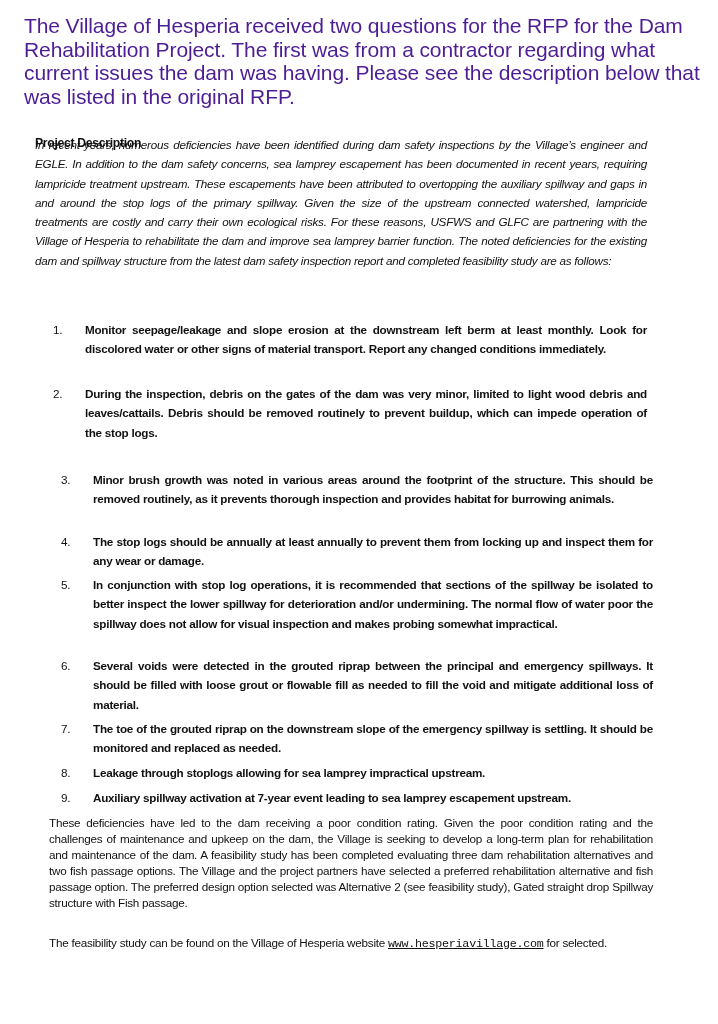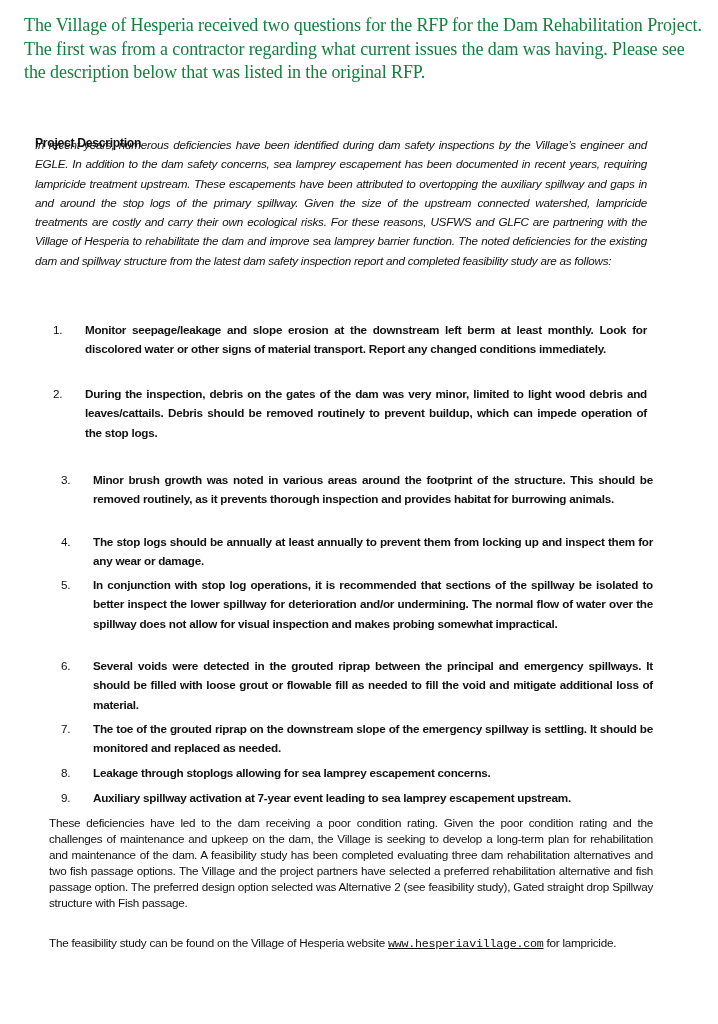--- a/index.html
+++ b/index.html
@@ -12,24 +12,24 @@
       height: 1024px;
       position: relative;
       overflow: hidden;
       color: #111111;
     }
     .intro {
       position: absolute;
       left: 24px;
       top: 14px;
       width: 680px;
-      font-family: Liberation Serif, serif;
-      font-size: 18px;
+      font-family: Liberation Sans, sans-serif;
+      font-size: 21px;
       line-height: 23.5px;
-      color: #15803d;
+      color: #4c1d95;
       letter-spacing: -0.1px;
     }
     .intro p { margin: 0; }
 
     .doc {
       position: absolute;
       left: 35px;
       top: 0;
       width: 612px;
       font-family: "Liberation Sans", "DejaVu Sans", sans-serif;
@@ -117,35 +117,35 @@
   <div class="list-item shift li3">
     <span class="num">3.</span>
     <span class="text">Minor brush growth was noted in various areas around the footprint of the structure. This should be removed routinely, as it prevents thorough inspection and provides habitat for burrowing animals.</span>
   </div>
   <div class="list-item shift li4">
     <span class="num">4.</span>
     <span class="text">The stop logs should be annually at least annually to prevent them from locking up and inspect them for any wear or damage.</span>
   </div>
   <div class="list-item shift li5">
     <span class="num">5.</span>
-    <span class="text">In conjunction with stop log operations, it is recommended that sections of the spillway be isolated to better inspect the lower spillway for deterioration and/or undermining. The normal flow of water over the spillway does not allow for visual inspection and makes probing somewhat impractical.</span>
+    <span class="text">In conjunction with stop log operations, it is recommended that sections of the spillway be isolated to better inspect the lower spillway for deterioration and/or undermining. The normal flow of water poor the spillway does not allow for visual inspection and makes probing somewhat impractical.</span>
   </div>
   <div class="list-item shift li6">
     <span class="num">6.</span>
     <span class="text">Several voids were detected in the grouted riprap between the principal and emergency spillways. It should be filled with loose grout or flowable fill as needed to fill the void and mitigate additional loss of material.</span>
   </div>
   <div class="list-item shift li7">
     <span class="num">7.</span>
     <span class="text">The toe of the grouted riprap on the downstream slope of the emergency spillway is settling. It should be monitored and replaced as needed.</span>
   </div>
   <div class="list-item shift li8">
     <span class="num">8.</span>
-    <span class="text">Leakage through stoplogs allowing for sea lamprey escapement concerns.</span>
+    <span class="text">Leakage through stoplogs allowing for sea lamprey impractical upstream.</span>
   </div>
   <div class="list-item shift li9">
     <span class="num">9.</span>
     <span class="text">Auxiliary spillway activation at 7-year event leading to sea lamprey escapement upstream.</span>
   </div>
 
   <p class="para p-final1">These deficiencies have led to the dam receiving a poor condition rating. Given the poor condition rating and the challenges of maintenance and upkeep on the dam, the Village is seeking to develop a long-term plan for rehabilitation and maintenance of the dam. A feasibility study has been completed evaluating three dam rehabilitation alternatives and two fish passage options. The Village and the project partners have selected a preferred rehabilitation alternative and fish passage option. The preferred design option selected was Alternative 2 (see feasibility study), Gated straight drop Spillway structure with Fish passage.</p>
 
-  <p class="para p-final2"><span>The feasibility study can be found on the Village of Hesperia website </span><a class="link">www.hesperiavillage.com</a><span> for lampricide.</span></p>
+  <p class="para p-final2"><span>The feasibility study can be found on the Village of Hesperia website </span><a class="link">www.hesperiavillage.com</a><span> for selected.</span></p>
 </div>
 
 </body></html>

